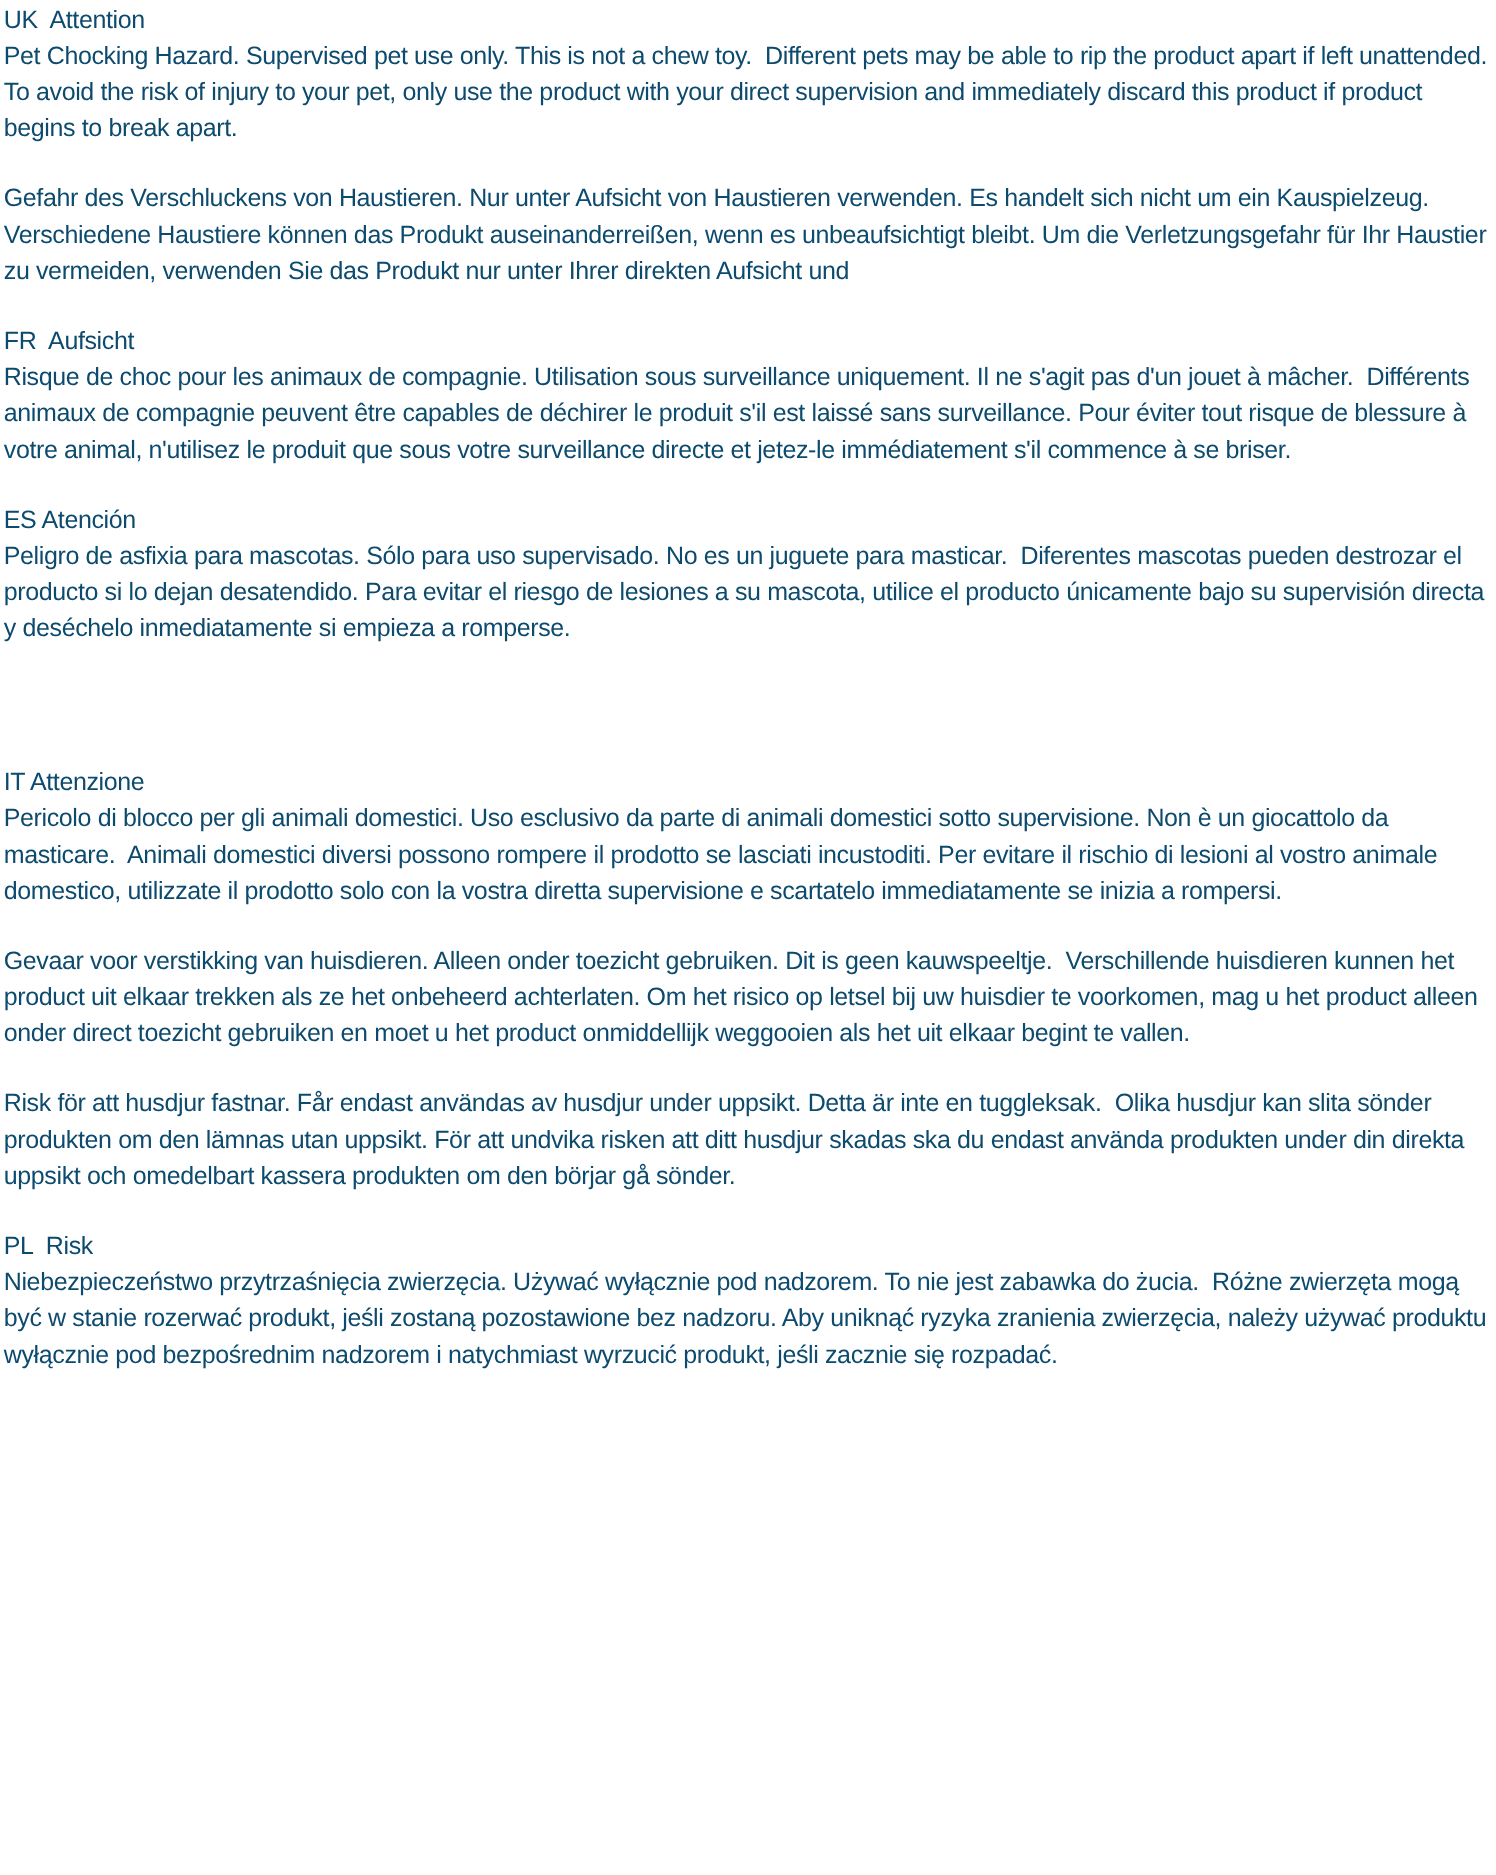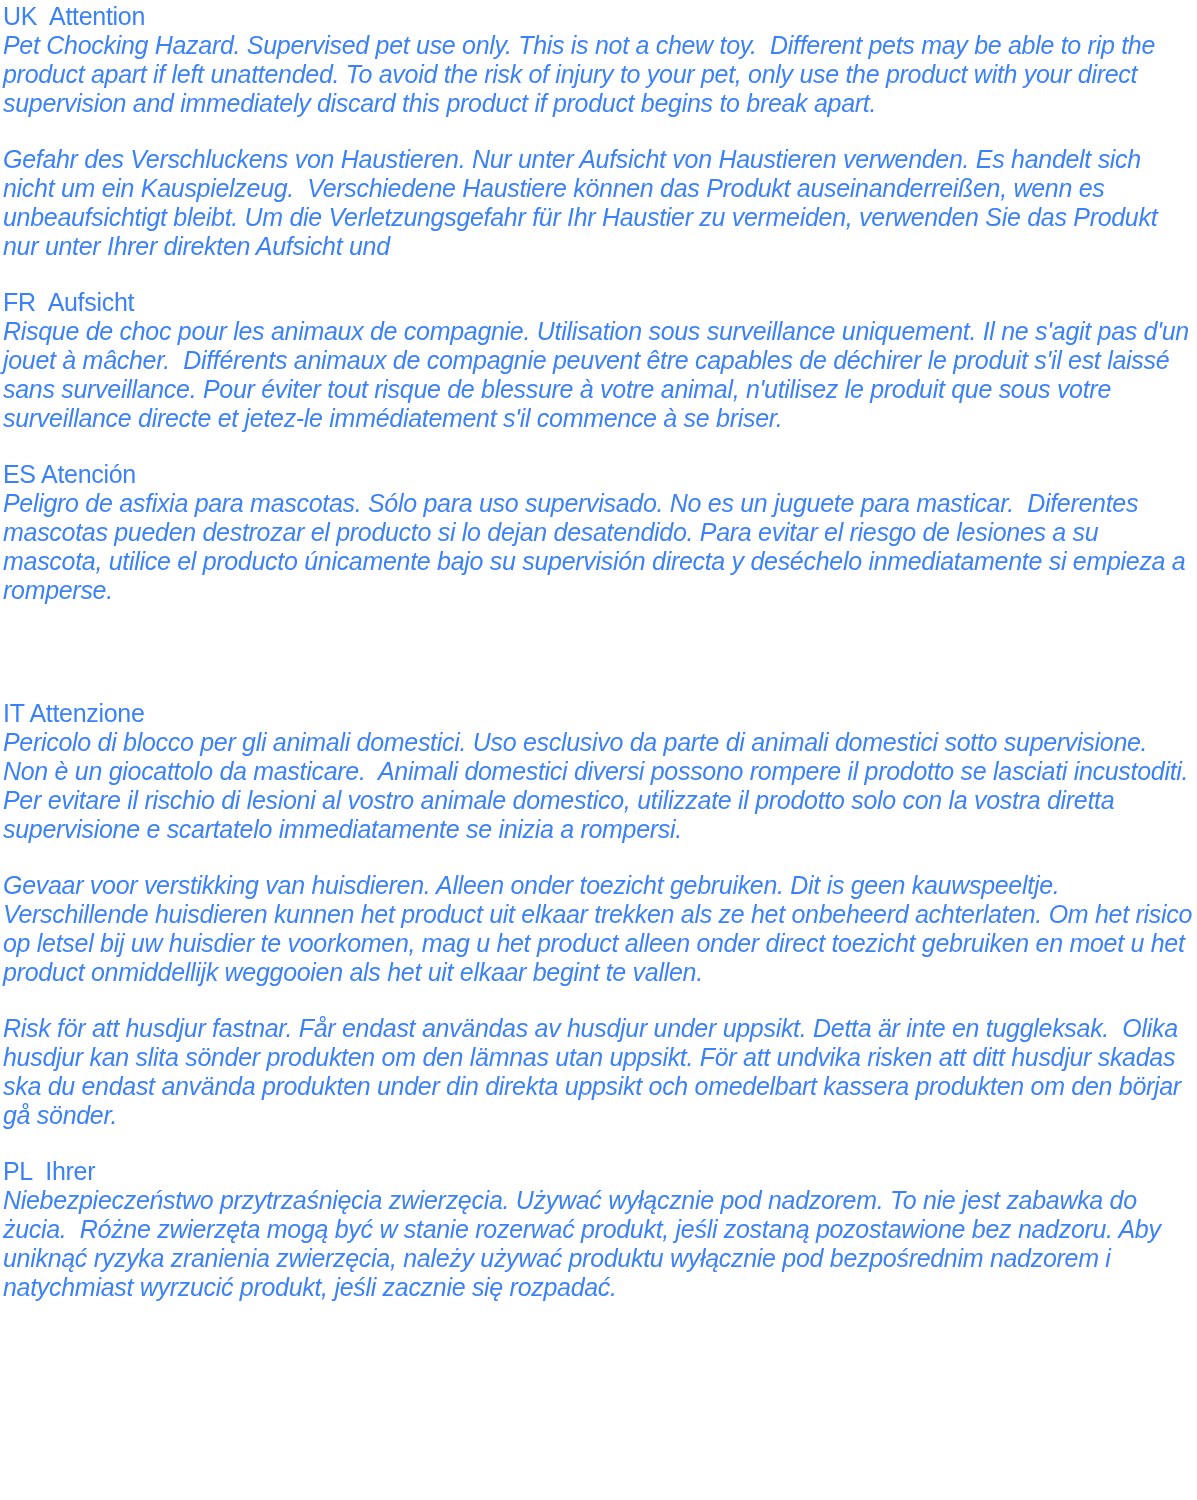--- a/index.html
+++ b/index.html
@@ -6,41 +6,40 @@
     margin: 0;
     padding: 0;
     background: #ffffff;
   }
   .page {
     width: 1197px;
     min-height: 1500px;
     box-sizing: border-box;
     padding: 2px 5px 0 3px;
     font-family: "Liberation Sans", sans-serif;
-    font-size: 25px;
+    font-size: 20px;
     line-height: 29px;
     letter-spacing: -0.3px;
-    color: #3b82f6;
+    color: #0c4a6e;
     background: #ffffff;
   }
   .warning-section {
     margin: 0 0 27px 0;
   }
   .warning-section.gap-large {
     margin-top: 94px;
   }
   .section-heading {
     white-space: pre-wrap;
     font-weight: normal;
     margin: 0;
   }
   .section-body {
     white-space: pre-wrap;
     margin: 0;
-    font-style: italic;
   }
 </style>
 </head>
 <body>
 
 <div class="page">
 
   <section class="warning-section">
     <div class="section-heading">UK  Attention</div>
     <p class="section-body">Pet Chocking Hazard. Supervised pet use only. This is not a chew toy.  Different pets may be able to rip the product apart if left unattended. To avoid the risk of injury to your pet, only use the product with your direct supervision and immediately discard this product if product begins to break apart.</p>
@@ -67,17 +66,17 @@
 
   <section class="warning-section">
     <p class="section-body">Gevaar voor verstikking van huisdieren. Alleen onder toezicht gebruiken. Dit is geen kauwspeeltje.  Verschillende huisdieren kunnen het product uit elkaar trekken als ze het onbeheerd achterlaten. Om het risico op letsel bij uw huisdier te voorkomen, mag u het product alleen onder direct toezicht gebruiken en moet u het product onmiddellijk weggooien als het uit elkaar begint te vallen.</p>
   </section>
 
   <section class="warning-section">
     <p class="section-body">Risk för att husdjur fastnar. Får endast användas av husdjur under uppsikt. Detta är inte en tuggleksak.  Olika husdjur kan slita sönder produkten om den lämnas utan uppsikt. För att undvika risken att ditt husdjur skadas ska du endast använda produkten under din direkta uppsikt och omedelbart kassera produkten om den börjar gå sönder.</p>
   </section>
 
   <section class="warning-section">
-    <div class="section-heading">PL  Ihrer</div>
+    <div class="section-heading">PL  Risk</div>
     <p class="section-body">Niebezpieczeństwo przytrzaśnięcia zwierzęcia. Używać wyłącznie pod nadzorem. To nie jest zabawka do żucia.  Różne zwierzęta mogą być w stanie rozerwać produkt, jeśli zostaną pozostawione bez nadzoru. Aby uniknąć ryzyka zranienia zwierzęcia, należy używać produktu wyłącznie pod bezpośrednim nadzorem i natychmiast wyrzucić produkt, jeśli zacznie się rozpadać.</p>
   </section>
 
 </div>
 
 </body></html>

